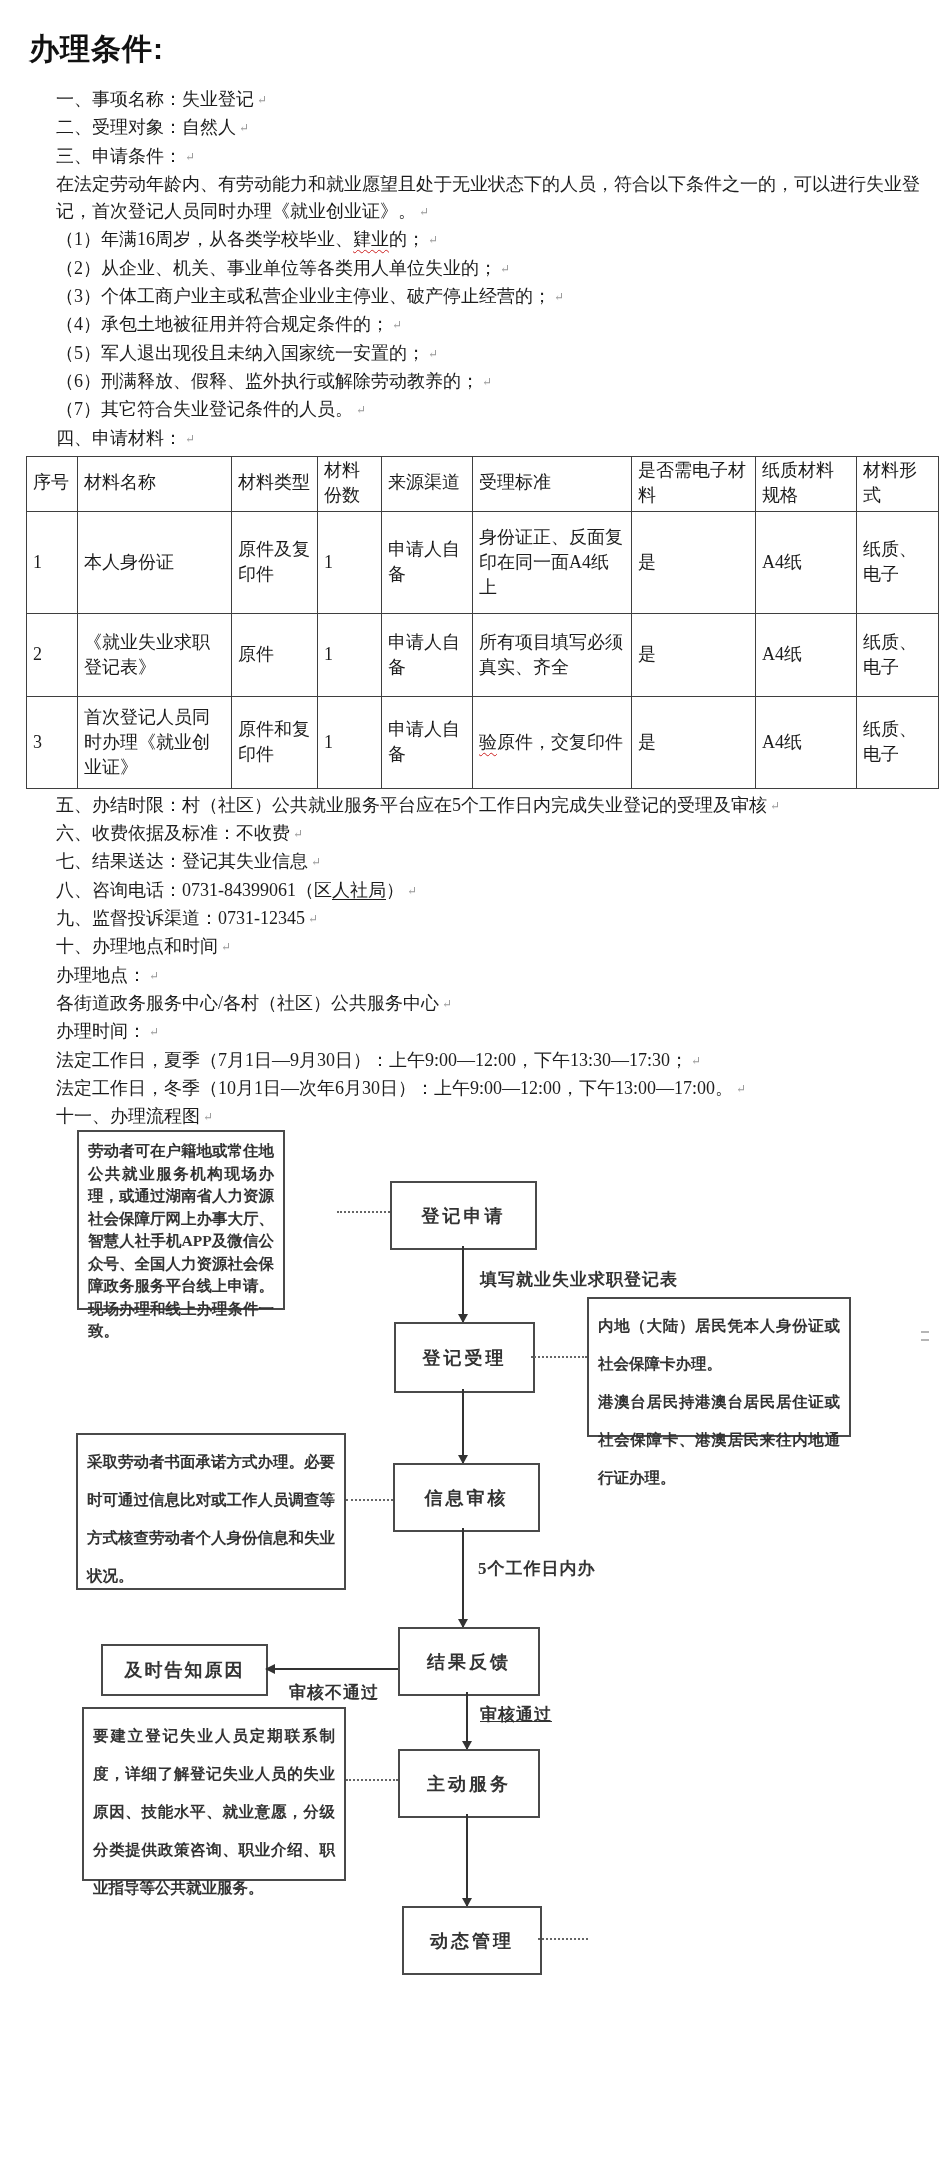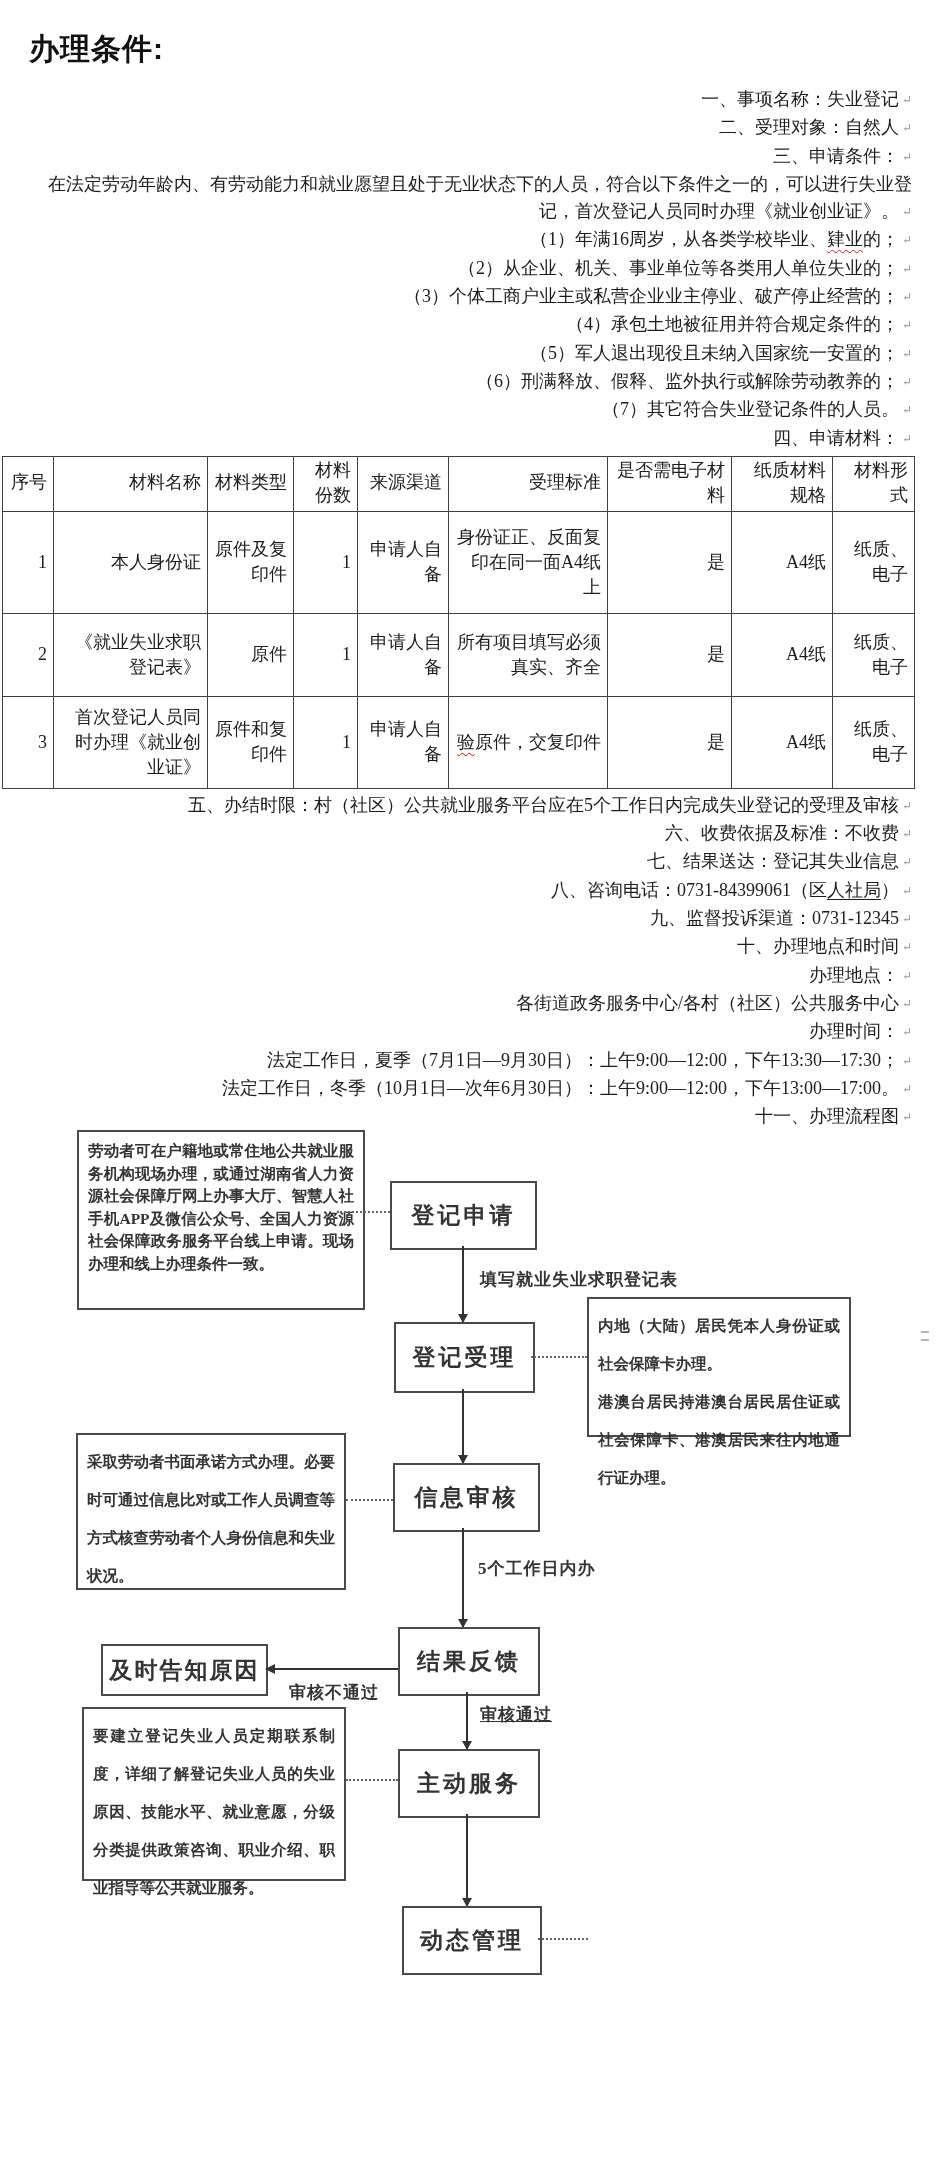--- a/index.html
+++ b/index.html
@@ -7,43 +7,43 @@
     width:944px;height:2183px;position:relative;overflow:hidden;
     font-family:"Liberation Serif","DejaVu Serif",serif;
     color:#1c1c1c;
   }
   .page-title{
     position:absolute;left:14px;top:14px;margin:15px;
     font-family:"Liberation Sans","DejaVu Sans",sans-serif;
     font-weight:bold;font-size:30px;color:#111;letter-spacing:1px;
   }
   .doc{
-    position:absolute;left:32px;top:86px;width:880px;
-    font-size:18px;line-height:27.3px;text-align:right;
+    position:absolute;left:56px;top:86px;width:880px;
+    font-size:18px;line-height:27.3px;
   }
   .line{margin:0;padding:0;}
   .pm::after{content:"↵";color:#999;font-size:12px;margin-left:3px;vertical-align:1px;}
   .wavy{text-decoration:underline wavy #cc2222;text-decoration-thickness:1px;text-underline-offset:4px;}
   .doclink{text-decoration:underline;text-underline-offset:3px;cursor:pointer;}
   
   table.mats{
     border-collapse:collapse;table-layout:fixed;
     width:912px;margin:3px 0 3px -30px;
   }
   table.mats td{
     border:1.6px solid #3f3f3f;padding:2px 6px;vertical-align:middle;
     font-size:18px;line-height:25px;overflow:hidden;
   }
   tr.h-head{height:50px;font-family:Liberation Mono, monospace;} tr.h-r1{height:102px;} tr.h-r2{height:83px;} tr.h-r3{height:92px;}
   
   .flow{position:absolute;left:0;top:1105px;width:944px;height:1078px;}
   .fbox{
     position:absolute;border:2px solid #4a4a4a;background:#fff;
     display:flex;align-items:center;justify-content:center;
-    font-size:23px;letter-spacing:3px;color:#333;font-weight:600;
+    font-size:18px;letter-spacing:3px;color:#333;font-weight:600;
   }
   .note{
     position:absolute;border:2px solid #4a4a4a;background:#fff;
     padding:8px 9px;font-size:15.5px;line-height:22.5px;color:#333;
     font-weight:600;text-align:justify;box-sizing:border-box;
   }
   .note.lh26{line-height:38px;}
   .prelines{white-space:pre-line;}
   .dotline{position:absolute;height:0;border-top:2px dotted #666;}
   .varrow{position:absolute;width:0;border-left:2px solid #333;}
@@ -149,21 +149,21 @@
   <p class="line pm">办理地点：</p>
   <p class="line pm">各街道政务服务中心/各村（社区）公共服务中心</p>
   <p class="line pm">办理时间：</p>
   <p class="line pm">法定工作日，夏季（7月1日—9月30日）：上午9:00—12:00，下午13:30—17:30；</p>
   <p class="line pm">法定工作日，冬季（10月1日—次年6月30日）：上午9:00—12:00，下午13:00—17:00。</p>
   <p class="line pm">十一、办理流程图</p>
 </div>
 
 <div class="flow">
 
-  <div class="note" style="left:77px;top:25px;width:288px;height:180px;">劳动者可在户籍地或常住地公共就业服务机构现场办理，或通过湖南省人力资源社会保障厅网上办事大厅、智慧人社手机APP及微信公众号、全国人力资源社会保障政务服务平台线上申请。现场办理和线上办理条件一致。</div>
+  <div class="note" style="left:77px;top:25px;width:208px;height:180px;">劳动者可在户籍地或常住地公共就业服务机构现场办理，或通过湖南省人力资源社会保障厅网上办事大厅、智慧人社手机APP及微信公众号、全国人力资源社会保障政务服务平台线上申请。现场办理和线上办理条件一致。</div>
   <div class="dotline" style="left:337px;top:106px;width:53px;"></div>
 
   <div class="fbox" style="left:390px;top:76px;width:143px;height:65px;">登记申请</div>
   <div class="varrow" style="left:462px;top:141px;height:76px;"></div>
   <div class="elabel" style="left:480px;top:163px;">填写就业失业求职登记表</div>
 
   <div class="fbox" style="left:394px;top:217px;width:137px;height:67px;">登记受理</div>
   <div class="dotline" style="left:531px;top:251px;width:56px;"></div>
   <div class="note lh26 prelines" style="left:587px;top:192px;width:264px;height:140px;">内地（大陆）居民凭本人身份证或社会保障卡办理。
 港澳台居民持港澳台居民居住证或社会保障卡、港澳居民来往内地通行证办理。</div>

